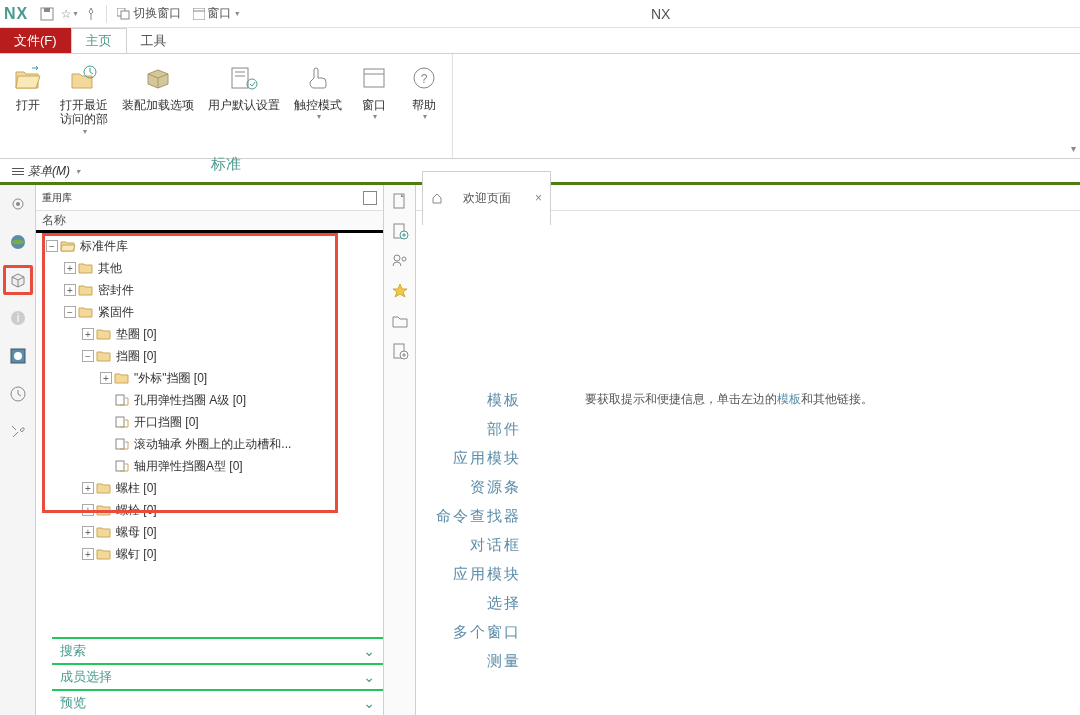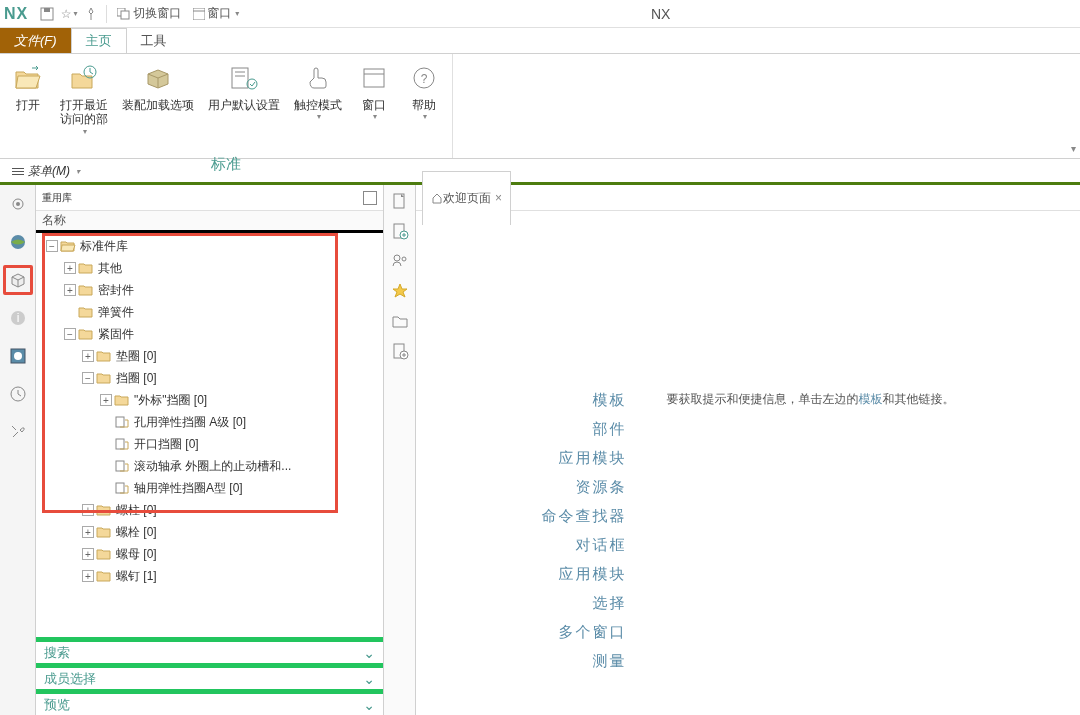--- a/index.html
+++ b/index.html
@@ -9,21 +9,21 @@
 .titlebar { height: 28px; background: #fff; display: flex; align-items: center; padding: 0 4px; border-bottom: 1px solid #e0e0e0; }
 .nx-logo { font-size: 16px; font-weight: bold; color: #4a9b8f; margin-right: 8px; letter-spacing: 1px; }
 .tb-icon { width: 22px; height: 22px; display: flex; align-items: center; justify-content: center; color: #888; cursor: pointer; }
 .tb-btn { height: 22px; padding: 0 6px; display: flex; align-items: center; color: #555; cursor: pointer; gap: 2px; }
 .title-center { flex: 1; text-align: center; font-size: 14px; color: #555; }
 .dropdown-arrow { font-size: 8px; color: #888; margin-left: 2px; }
 
 
 .tabstrip { height: 26px; background: #fff; display: flex; align-items: stretch; border-bottom: 1px solid #d0d0d0; }
 .tab { padding: 0 14px; display: flex; align-items: center; font-size: 13px; cursor: pointer; }
-.tab.file { background: #a16207; color: #fff; font-style: italic; }
+.tab.file { background: #b91c1c; color: #fff; }
 .tab.active { background: #fff; border: 1px solid #d0d0d0; border-bottom: none; color: #4a9b8f; }
 .tab.normal { color: #555; }
 
 
 .ribbon { height: 105px; background: #fff; border-bottom: 1px solid #d0d0d0; display: flex; position: relative; }
 .ribbon-group { display: flex; flex-direction: column; align-items: center; padding: 6px 4px 2px 4px; border-right: 1px solid #e0e0e0; }
 .ribbon-items { display: flex; gap: 2px; flex: 1; }
 .ribbon-btn { display: flex; flex-direction: column; align-items: center; justify-content: flex-start; padding: 2px 6px; cursor: pointer; min-width: 48px; }
 .ribbon-icon { width: 32px; height: 32px; display: flex; align-items: center; justify-content: center; margin-bottom: 4px; }
 .ribbon-label { font-size: 12px; color: #333; text-align: center; line-height: 1.2; }
@@ -51,34 +51,34 @@
 .panel-max { width: 14px; height: 14px; border: 1px solid #888; cursor: pointer; }
 .col-header { height: 22px; border-bottom: 3px solid #000000; display: flex; align-items: center; padding: 0 6px; color: #555; font-size: 12px; background: #fafafa; }
 .tree { flex: 1; overflow: auto; position: relative; padding: 2px 0; }
 .red-box { position: absolute; left: 6px; top: 0px; width: 296px; height: 280px; border: 3px solid #e74c3c; pointer-events: none; z-index: 10; }
 .tree-row { height: 22px; display: flex; align-items: center; cursor: pointer; white-space: nowrap; }
 .exp { width: 12px; height: 12px; display: flex; align-items: center; justify-content: center; font-size: 10px; color: #666; cursor: pointer; margin-right: 2px; }
 .folder-icon { width: 16px; height: 14px; margin-right: 4px; display: inline-flex; align-items: center; justify-content: center; }
 .tree-label { font-size: 12px; color: #333; }
 .p0 { padding-left: 10px; } .p1 { padding-left: 28px; } .p2 { padding-left: 46px; } .p3 { padding-left: 64px; }
 
-.panel-section { height: 26px; display: flex; align-items: center; justify-content: space-between; padding: 0 8px; border-top: 5px solid #22c55e; cursor: pointer; }
+.panel-section { height: 26px; display: flex; align-items: center; justify-content: space-between; padding: 0 8px; border-top: 2px solid #22c55e; cursor: pointer; margin-left: 16px; }
 .panel-section-title { color: #4a9b8f; font-size: 13px; }
 .chevron { color: #4a9b8f; font-size: 14px; }
 
 
 .resbar { width: 32px; border-right: 1px solid #d0d0d0; display: flex; flex-direction: column; align-items: center; padding-top: 4px; gap: 6px; background: #fafafa; }
 .res-icon { width: 24px; height: 24px; display: flex; align-items: center; justify-content: center; cursor: pointer; color: #666; }
 
 
 .welcome-area { flex: 1; display: flex; flex-direction: column; }
 .welcome-tab { height: 26px; border-bottom: 1px solid #e0e0e0; display: flex; align-items: center; padding: 0 6px; }
-.wtab { display: flex; align-items: center; gap: 0; padding: 18px 8px; background: #fff; border: 1px solid #d0d0d0; border-bottom: none; font-size: 12px; color: #555; }
+.wtab { display: flex; align-items: center; gap: 20px; padding: 18px 8px; background: #fff; border: 1px solid #d0d0d0; border-bottom: none; font-size: 12px; color: #555; }
 .wtab-close { font-size: 12px; color: #888; cursor: pointer; margin-left: 4px; }
-.welcome-body { flex: 1; display: flex; padding: 20px; gap: 40px; align-items: flex-start; justify-content: center; padding-top: 180px; }
+.welcome-body { flex: 1; display: flex; padding: 20px; gap: 64px; align-items: flex-start; padding-top: 180px; }
 .nav-links { display: flex; flex-direction: column; align-items: flex-end; gap: 10px; }
 .nav-link { color: #5b8ca8; font-size: 15px; cursor: pointer; letter-spacing: 2px; }
 .welcome-text h1 { font-size: 22px; color: #333; font-weight: normal; margin-bottom: 12px; }
 .welcome-text h1 .nx { color: #4a9b8f; font-weight: bold; }
 .welcome-text p { font-size: 13px; color: #555; }
 .welcome-text .hl { color: #5b8ca8; }
 
 
 .tree::-webkit-scrollbar { width: 16px; }
 .tree::-webkit-scrollbar-thumb { background: #c0c0c0; }
@@ -296,29 +296,20 @@
         <div class="tree-row p1">
           <span class="exp" style="border: 1px solid rgb(170, 170, 170); background: rgb(255, 255, 255);">+</span>
           <span class="folder-icon">
             <svg width="16" height="14" viewBox="0 0 16 14">
               <path d="M1 3 L6 3 L7 4 L14 4 L14 12 L1 12 Z" fill="#f4d89a" stroke="#c9a85a"></path>
             </svg>
           </span>
           <span class="tree-label">密封件</span>
         </div>
         <div class="tree-row p1">
-          <span class="exp"></span>
-          <span class="folder-icon">
-            <svg width="16" height="14" viewBox="0 0 16 14">
-              <path d="M1 3 L6 3 L7 4 L14 4 L14 12 L1 12 Z" fill="#f4d89a" stroke="#c9a85a"></path>
-            </svg>
-          </span>
-          <span class="tree-label">弹簧件</span>
-        </div>
-        <div class="tree-row p1">
           <span class="exp" style="border: 1px solid rgb(170, 170, 170); background: rgb(255, 255, 255);">−</span>
           <span class="folder-icon">
             <svg width="16" height="14" viewBox="0 0 16 14">
               <path d="M1 3 L6 3 L7 4 L14 4 L14 12 L1 12 Z" fill="#f4d89a" stroke="#c9a85a"></path>
             </svg>
           </span>
           <span class="tree-label">紧固件</span>
         </div>
         <div class="tree-row p2">
           <span class="exp" style="border: 1px solid rgb(170, 170, 170); background: rgb(255, 255, 255);">+</span>
@@ -414,21 +405,21 @@
           </span>
           <span class="tree-label">螺母 [0]</span>
         </div>
         <div class="tree-row p2">
           <span class="exp" style="border: 1px solid rgb(170, 170, 170); background: rgb(255, 255, 255);">+</span>
           <span class="folder-icon">
             <svg width="16" height="14" viewBox="0 0 16 14">
               <path d="M1 3 L6 3 L7 4 L14 4 L14 12 L1 12 Z" fill="#f4d89a" stroke="#c9a85a"></path>
             </svg>
           </span>
-          <span class="tree-label">螺钉 [1]</span>
+          <span class="tree-label">螺钉 [0]</span>
         </div>
       </div>
     <div class="panel-section">
       <span class="panel-section-title">搜索</span>
       <span class="chevron">⌄</span>
     </div>
     <div class="panel-section">
       <span class="panel-section-title">成员选择</span>
       <span class="chevron">⌄</span>
     </div>

